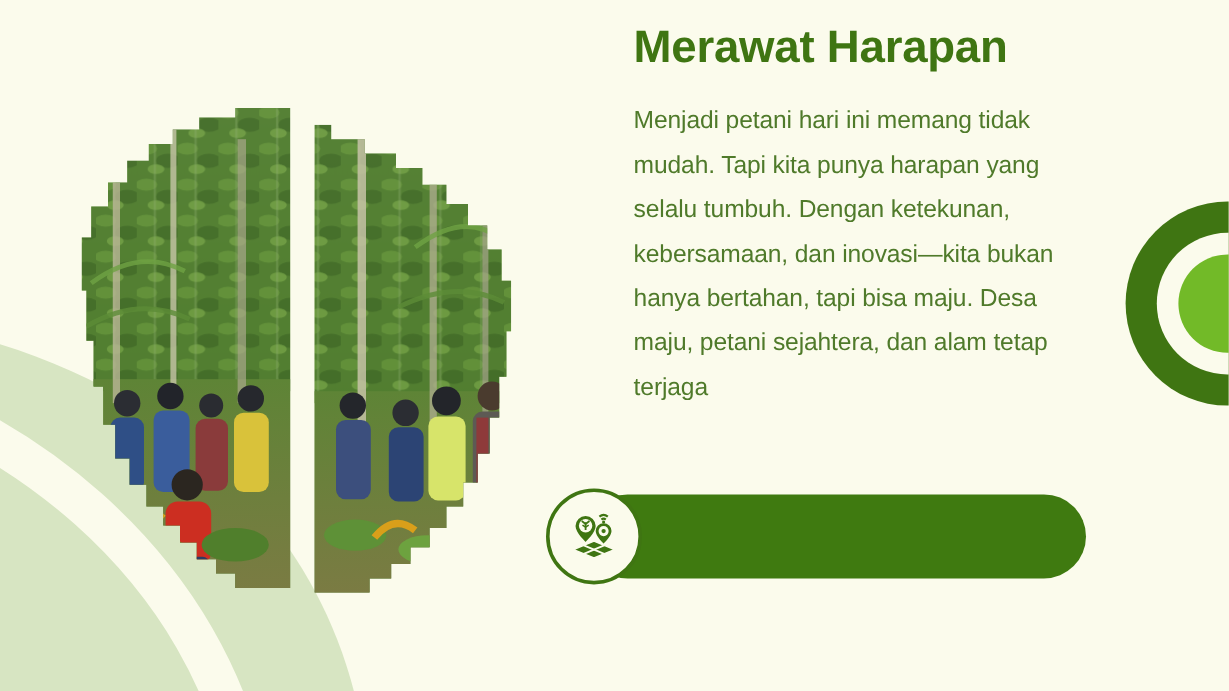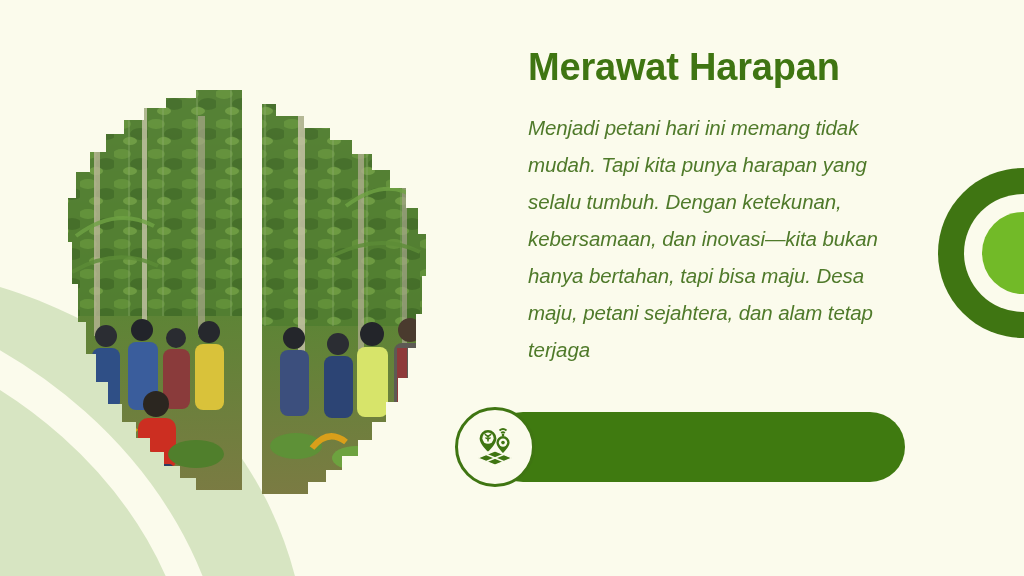--- a/index.html
+++ b/index.html
@@ -73,40 +73,39 @@
     top: 86px;
     width: 428px;
     height: 408px;
   }
   .photo-block svg { display: block; width: 100%; height: 100%; }
 
   
   .content {
     position: absolute;
     left: 528px;
-    top: 47px;
+    top: 20px;
     width: 400px;
   }
 
   .title {
     font-size: 38px;
     font-weight: bold;
     color: #3f7512;
     letter-spacing: -0.2px;
     line-height: 1.1;
     margin-bottom: 20px;
   }
 
   .body-text {
     font-size: 20.5px;
     line-height: 37px;
     color: #4f7a2a;
     width: 385px;
     letter-spacing: -0.1px;
-    font-style: italic;
   }
 
   
   .url-bar {
     position: absolute;
     left: 455px;
     top: 412px;
     width: 450px;
     height: 70px;
   }

